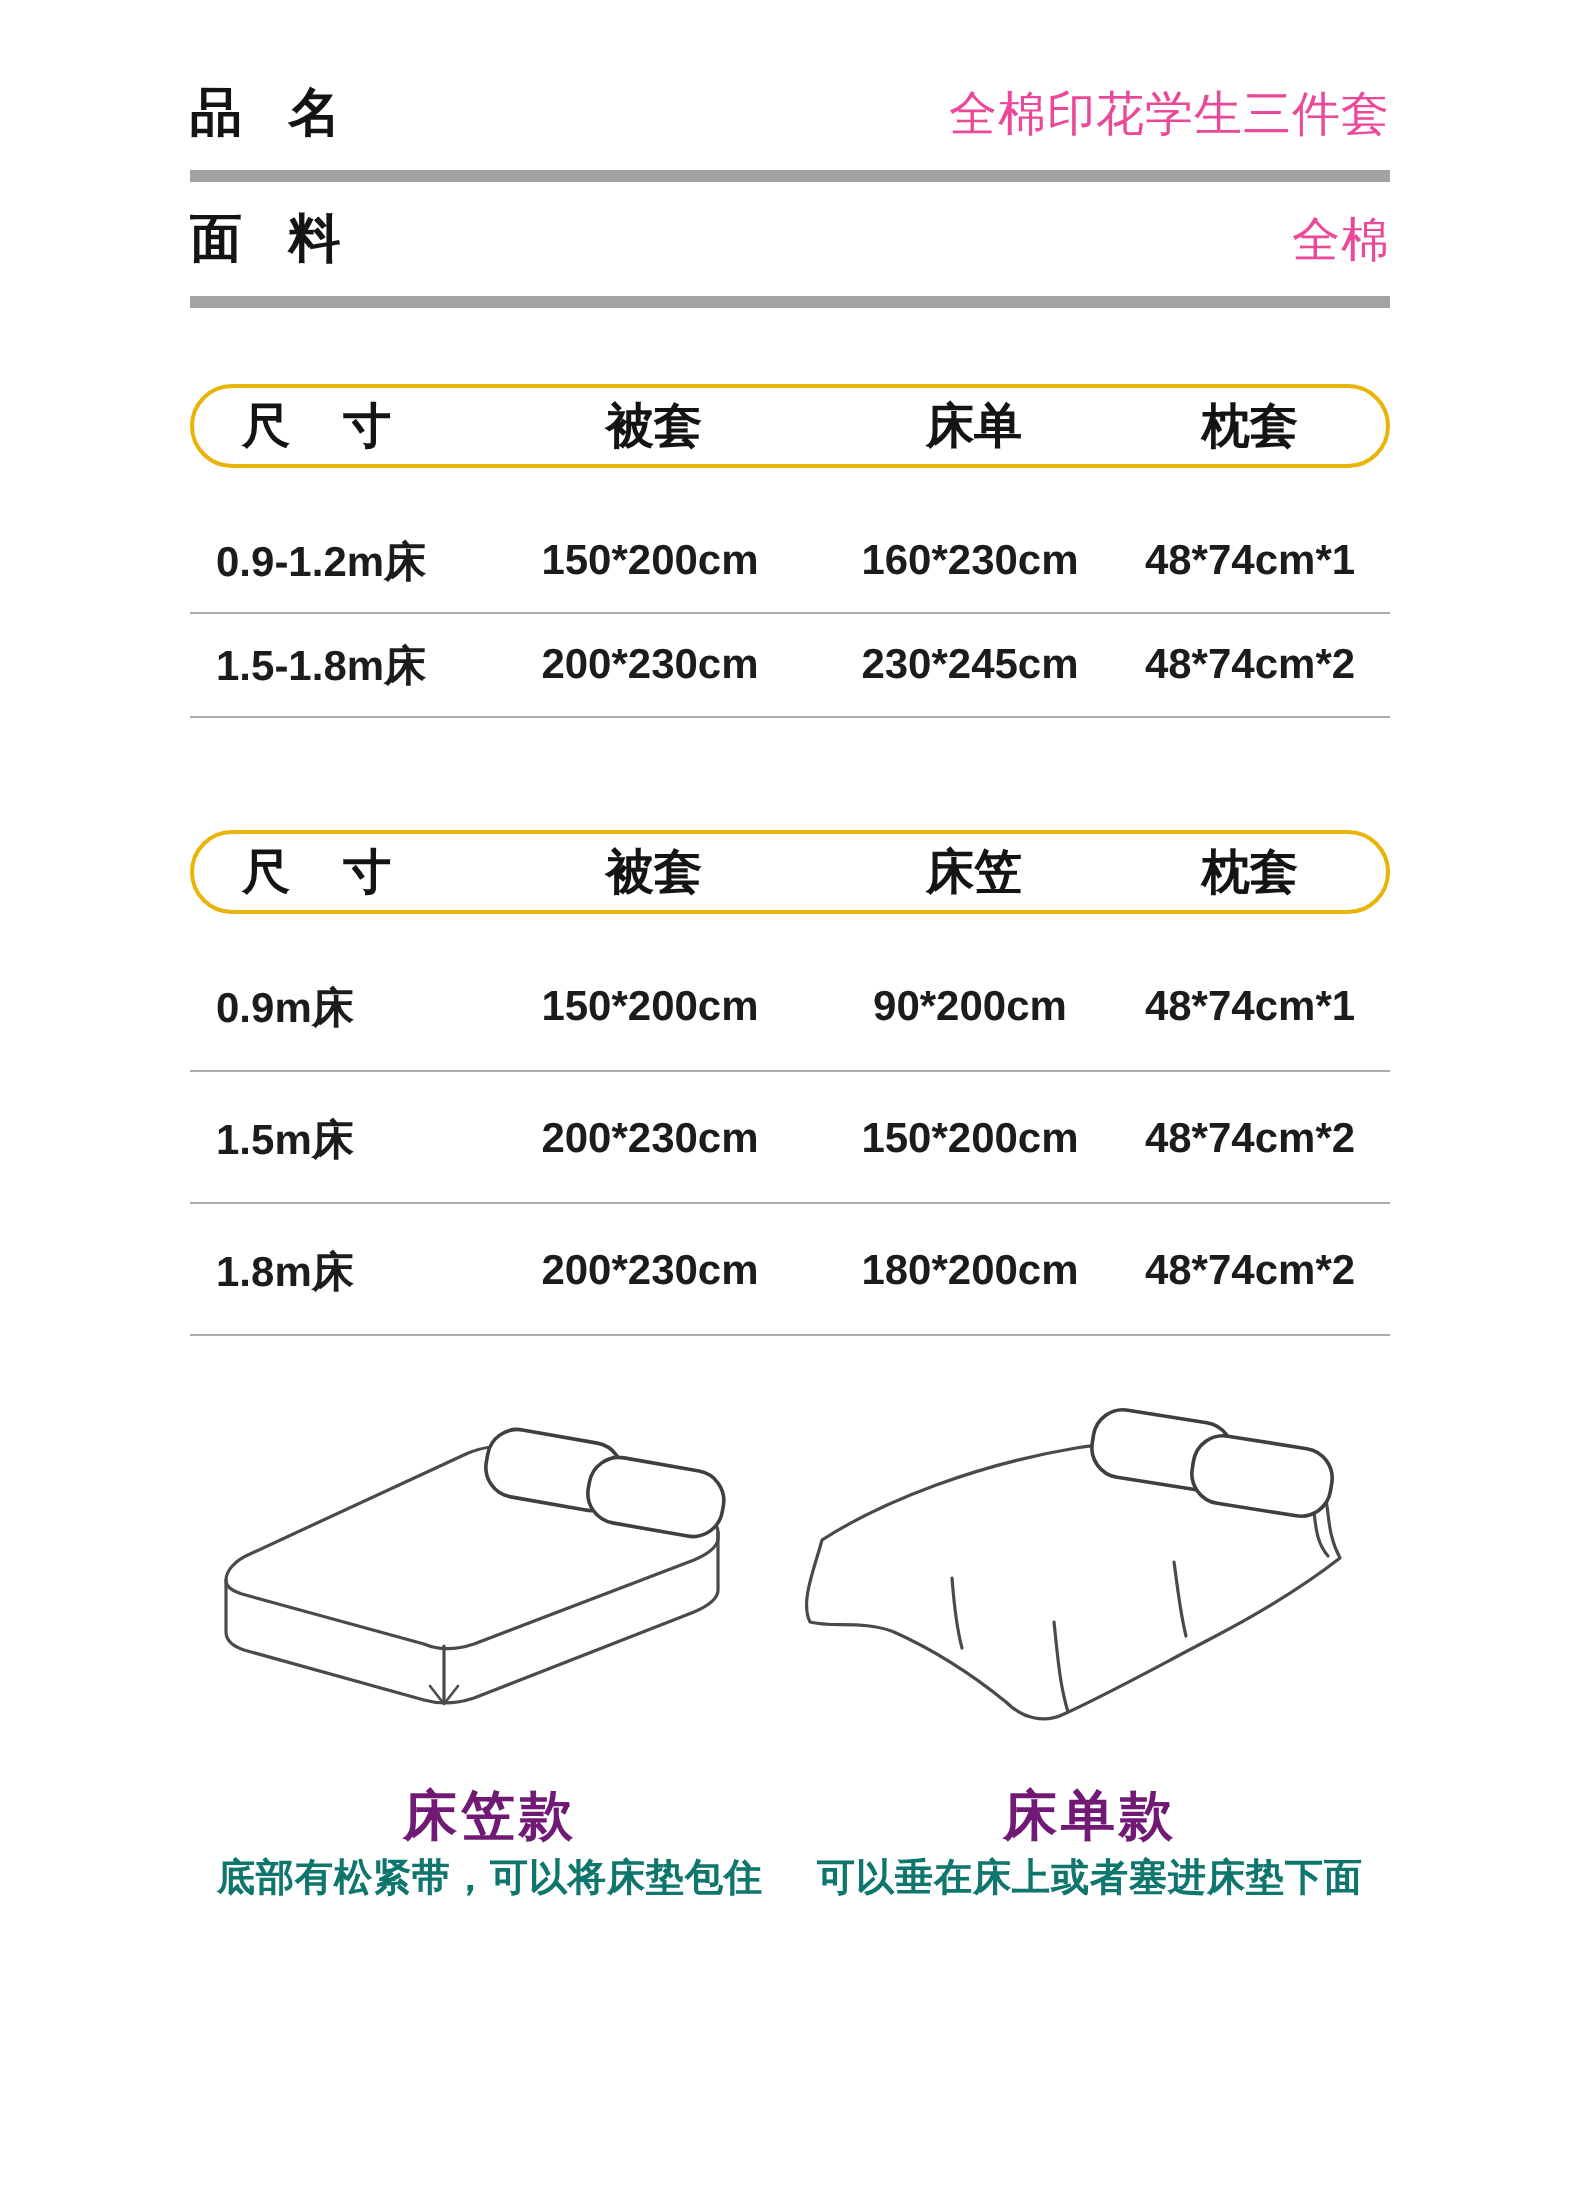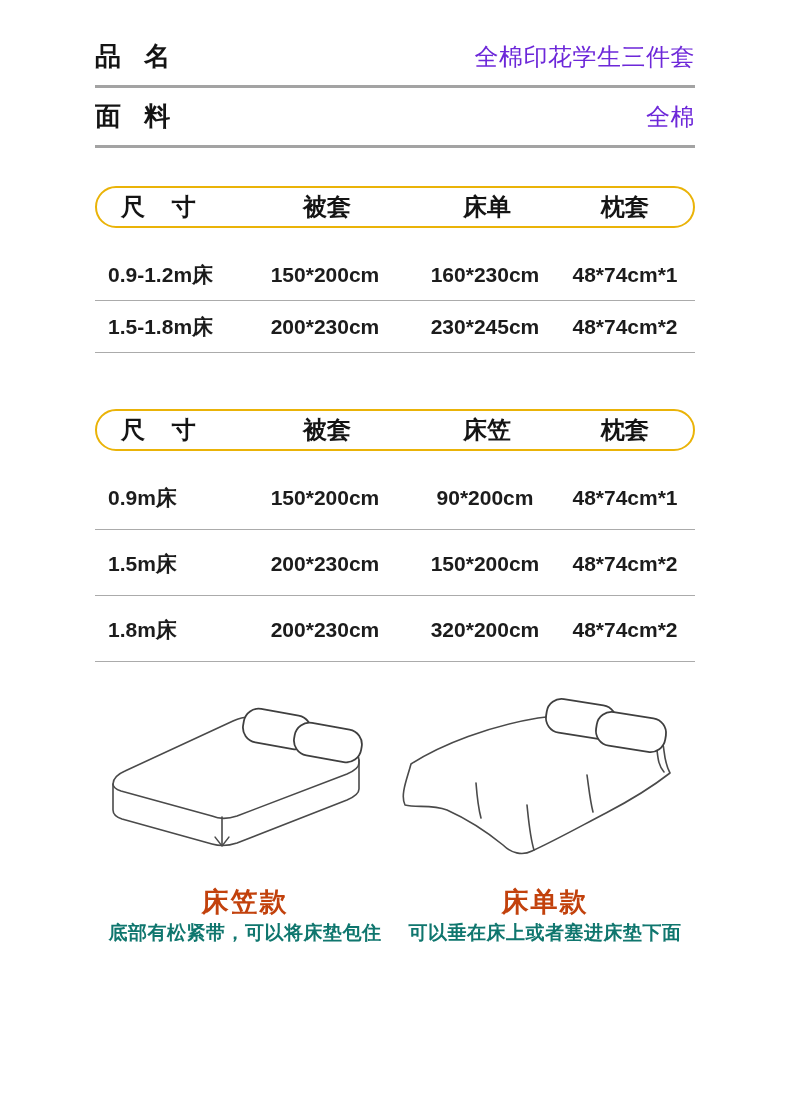--- a/index.html
+++ b/index.html
@@ -7,24 +7,24 @@
     width:790px;height:1102px;background:#ffffff;overflow:hidden;
     font-family:"Liberation Sans",sans-serif;color:#141414;
     -webkit-font-smoothing:antialiased;
   }
   .content{width:600px;margin-left:95px;}
 
   
   .spec-section{padding-top:28px;}
   .spec-row{
     height:57px;display:flex;justify-content:space-between;align-items:center;
-    border-bottom:3px solid #a3a3a3;
+    border-bottom:6px solid #a3a3a3;
   }
   .spec-label{font-size:26px;font-weight:700;word-spacing:14px;letter-spacing:1px;white-space:pre;}
-  .spec-value{font-size:24px;font-weight:400;color:#6d28d9;letter-spacing:0.5px;}
+  .spec-value{font-size:24px;font-weight:400;color:#ec4899;letter-spacing:0.5px;}
 
   
   .pill{
     height:42px;box-sizing:border-box;border:2px solid #eab308;border-radius:22px;
     display:grid;grid-template-columns:140px 180px 140px 1fr;align-items:center;
     font-size:24px;font-weight:700;
   }
   .t1 .pill{margin-top:38px;}
   .t2 .pill{margin-top:56px;}
   .pill .c1{padding-left:24px;word-spacing:20px;white-space:pre;}
@@ -37,21 +37,21 @@
   .trow .c1{padding-left:13px;}
   .t1 .trow{height:51px;}
   .t1 .trow.first{margin-top:21px;}
   .t2 .trow{height:66px;padding-top:2px;box-sizing:border-box;}
   .t2 .trow.first{margin-top:13px;height:66px;}
 
   
   .figures{display:flex;margin-top:24px;}
   .figure{width:50%;display:flex;flex-direction:column;align-items:center;}
   .figure svg{display:block;}
-  .fig-caption{font-size:27px;font-weight:700;margin-top:8px;letter-spacing:2px;color:#c2410c;}
+  .fig-caption{font-size:27px;font-weight:700;margin-top:8px;letter-spacing:2px;color:#701a75;}
   .fig-note{font-size:19px;font-weight:600;margin-top:0;color:#0f766e;letter-spacing:0.5px;}
 </style>
 </head>
 <body>
 
 <div class="content">
 
   <section class="spec-section">
     <div class="spec-row">
       <span class="spec-label">品 名</span>
@@ -99,21 +99,21 @@
     </div>
     <div class="trow">
       <span class="c1">1.5m床</span>
       <span class="c2">200*230cm</span>
       <span class="c3">150*200cm</span>
       <span class="c4">48*74cm*2</span>
     </div>
     <div class="trow">
       <span class="c1">1.8m床</span>
       <span class="c2">200*230cm</span>
-      <span class="c3">320*200cm</span>
+      <span class="c3">180*200cm</span>
       <span class="c4">48*74cm*2</span>
     </div>
   </section>
 
   <section class="figures">
 
     <div class="figure">
       <svg width="300" height="190" viewBox="0 0 300 190">
         <g fill="none" stroke="#4a4a4a" stroke-width="1.6" stroke-linecap="round" stroke-linejoin="round">
 

